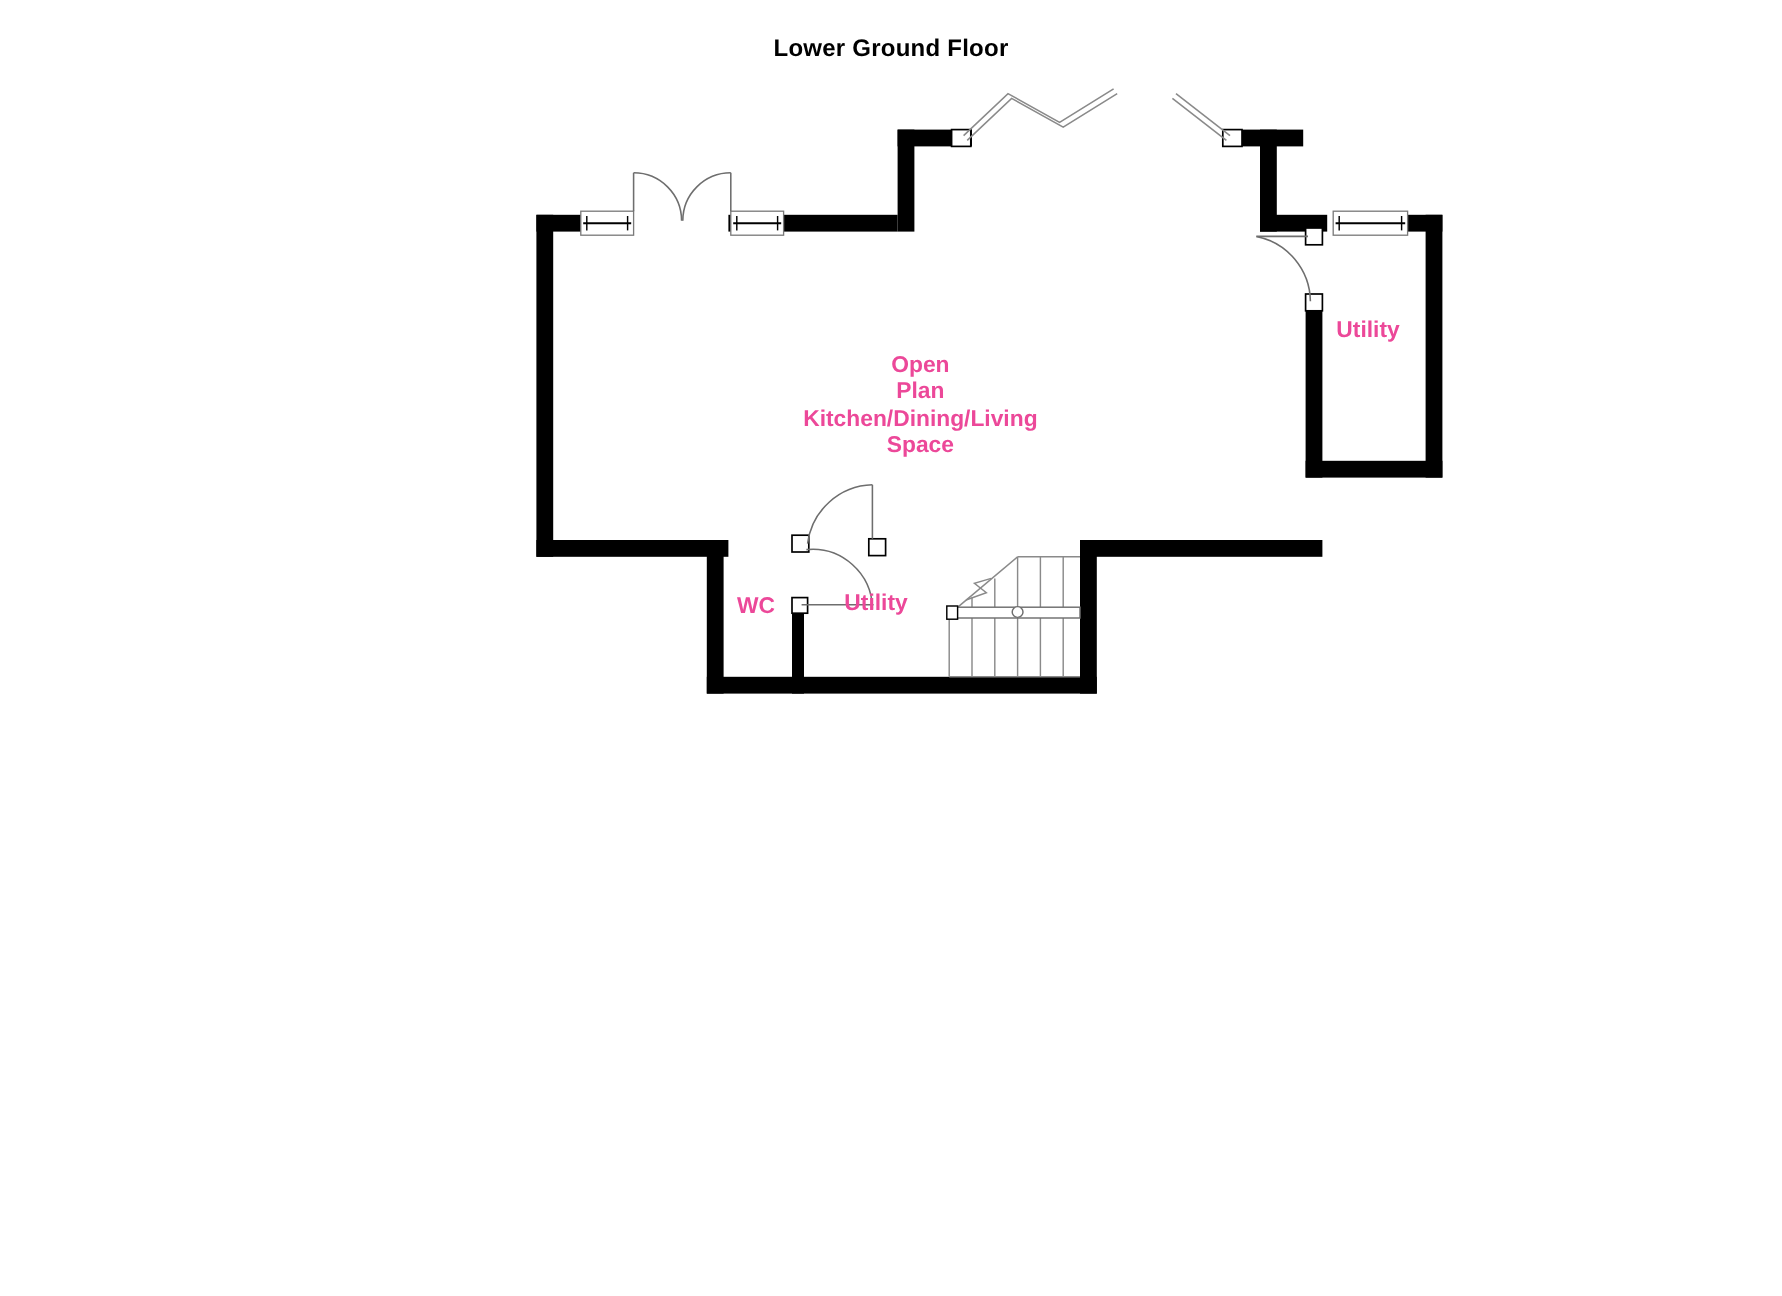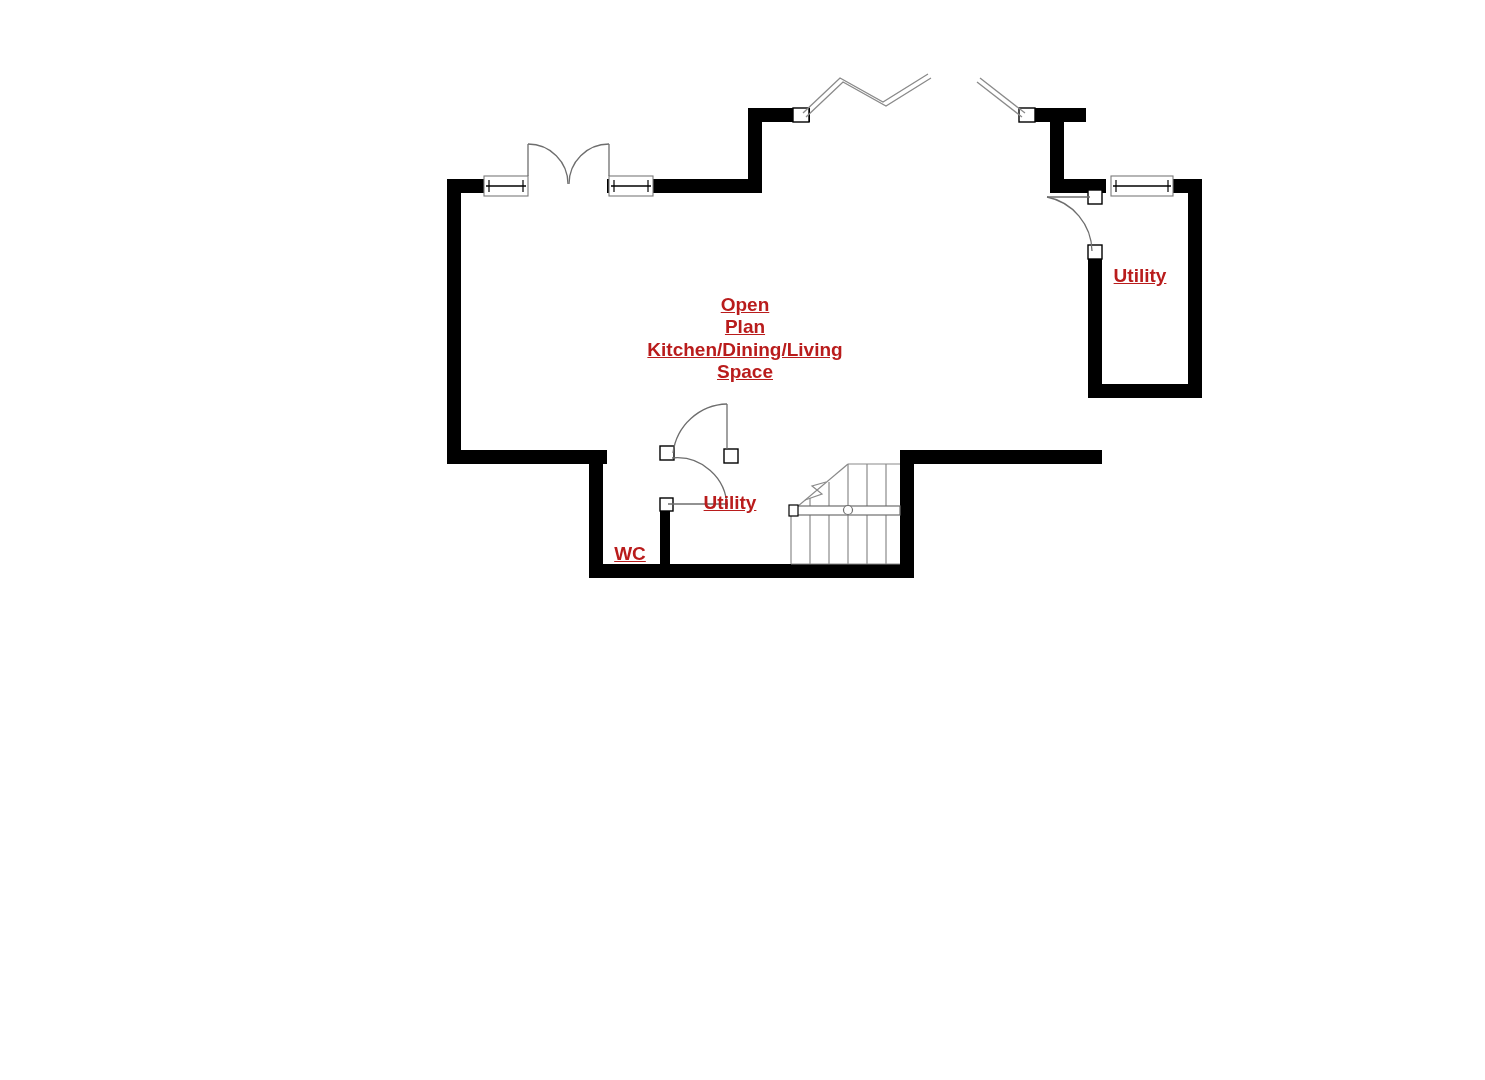--- a/index.html
+++ b/index.html
@@ -32,57 +32,56 @@
     letter-spacing: 0.2px;
   }
   #plan-svg {
     position: absolute;
     left: 0;
     top: 0;
   }
   .room-label {
     position: absolute;
     font-weight: bold;
-    color: #b91c1c;
+    color: #ec4899;
     text-align: center;
     white-space: pre;
     line-height: 1.18;
-    text-decoration: underline;
   }
   #label-openplan {
-    left: 470px;
+    left: 492px;
     top: 294px;
     width: 550px;
     font-size: 19px;
   }
   #label-utility {
     left: 1060px;
     top: 265px;
     width: 160px;
     font-size: 19px;
   }
   #label-wc {
     left: 570px;
     top: 495px;
     width: 120px;
     font-size: 19px;
-    margin-top: 48px;
   }
   #label-hallway {
     left: 650px;
     top: 492px;
     width: 160px;
     font-size: 19px;
   }
 </style>
 </head>
 <body>
 
 <div id="floorplan-root">
 
+  <div id="plan-title">Lower Ground Floor</div>
 
   <svg id="plan-svg" width="1485" height="1080" viewBox="0 0 1485 1080">
 
     <g fill="#000000">
 
       <rect x="447" y="179" width="46" height="14"></rect>
 
       <rect x="607" y="179" width="141" height="14"></rect>
 
       <rect x="447" y="179" width="14" height="285"></rect>

